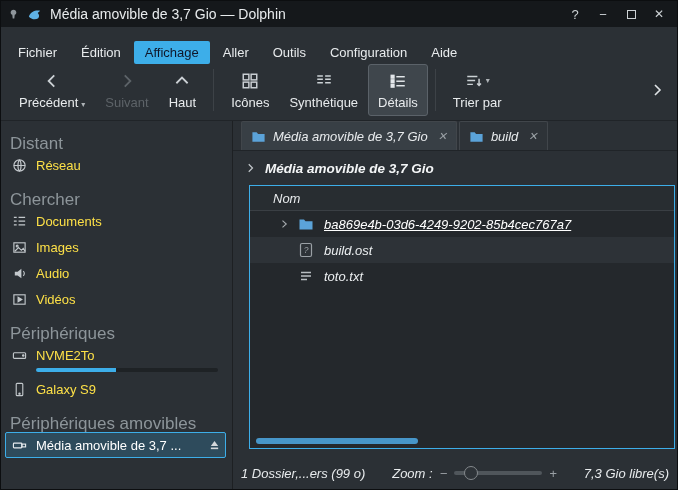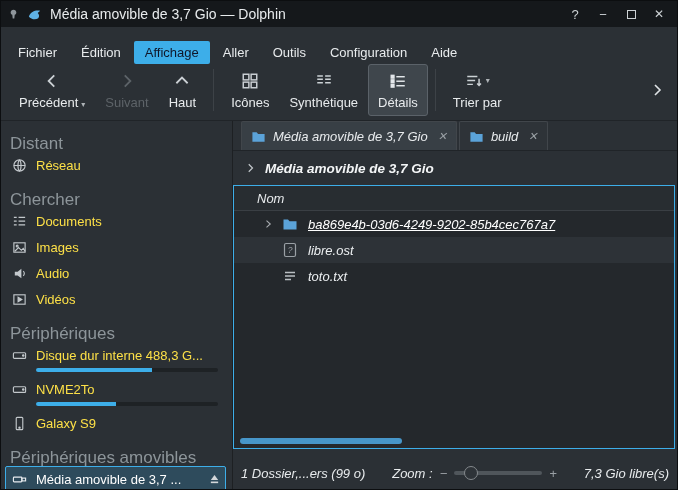--- a/index.html
+++ b/index.html
@@ -67,21 +67,21 @@
     border:1px solid #41464b; border-bottom:none; background:#2e3338;
     border-radius:2px 2px 0 0; white-space:nowrap; }
   .tab.active{ background:#383f45; }
   .tab-label{ color:#e8ebed; }
   .tab-close{ color:#9aa0a5; font-size:11px; padding-left:3px; }
 
   .breadcrumb{ height:34px; display:flex; align-items:center; gap:8px; padding:0 12px;
     flex:0 0 auto; }
   .crumb-text{ font-weight:bold; font-size:13.5px; color:#f3f5f6; }
 
-  .fileview{ flex:1; margin:0 2px 8px 0; border:1px solid #3daee9; background:#24282c;
+  .fileview{ flex:1; margin:0 2px 8px 16px; border:1px solid #3daee9; background:#24282c;
     position:relative; display:flex; flex-direction:column; min-height:0; }
   .fheader{ height:25px; display:flex; align-items:center; padding-left:23px;
     border-bottom:1px solid #3a3f44; color:#e8ebed; flex:0 0 auto; background:#282d31; }
   .frow{ height:26px; display:flex; align-items:center; padding-left:28px; gap:0; }
   .frow.hover{ background:#2d3237; }
   .expander{ width:20px; display:flex; align-items:center; }
   .expander.spacer{ width:20px; }
   .ficon{ width:24px; display:flex; align-items:center; }
   .fname{ color:#eceff1; padding-left:2px; }
   .fname.focused{ text-decoration:underline; color:#ffffff; }
@@ -299,34 +299,20 @@
       <div class="side-gap"></div>
       <div class="side-header">Périphériques</div>
       <div class="side-device">
         <div class="side-item">
           <span>
             <svg width="15" height="15" viewBox="0 0 16 16" stroke="#c3c8cc" stroke-width="1.2" fill="none">
               <rect x="1.5" y="5" width="13" height="6" rx="1"></rect>
                 <circle cx="12" cy="8" r="0.8" fill="#c3c8cc"></circle>
               </svg>
           </span>
-          <span class="slabel">Disque dur interne 488,3 G...</span>
-        </div>
-        <div class="usagebar">
-          <span class="usagefill" style="width: 64%;"></span>
-        </div>
-      </div>
-      <div class="side-device">
-        <div class="side-item">
-          <span>
-            <svg width="15" height="15" viewBox="0 0 16 16" stroke="#c3c8cc" stroke-width="1.2" fill="none">
-              <rect x="1.5" y="5" width="13" height="6" rx="1"></rect>
-                <circle cx="12" cy="8" r="0.8" fill="#c3c8cc"></circle>
-              </svg>
-          </span>
           <span class="slabel">NVME2To</span>
         </div>
         <div class="usagebar">
           <span class="usagefill" style="width: 44%;"></span>
         </div>
       </div>
       <div class="side-item">
         <span>
           <svg width="15" height="15" viewBox="0 0 16 16" stroke="#c3c8cc" stroke-width="1.2" fill="none">
             <rect x="4.5" y="1.5" width="7" height="13" rx="1"></rect>
@@ -407,21 +393,21 @@
         </div>
 
         <div class="frow hover">
           <span class="expander spacer"></span>
           <span class="ficon">
             <svg width="16" height="16" viewBox="0 0 16 16">
                 <rect x="2.5" y="1.5" width="11" height="13" rx="1.5" stroke="#9aa0a5" fill="none" stroke-width="1.2"></rect>
                 <text x="8" y="11" font-size="8.5" fill="#9aa0a5" text-anchor="middle" font-family="Liberation Sans, sans-serif">?</text>
               </svg>
           </span>
-          <span class="fname">libre.ost</span>
+          <span class="fname">build.ost</span>
         </div>
 
         <div class="frow">
           <span class="expander spacer"></span>
           <span class="ficon">
             <svg width="16" height="16" viewBox="0 0 16 16" stroke="#b9bec2" stroke-width="1.3">
                 <path d="M3 4.5h10M3 8h10M3 11.5h6"></path>
               </svg>
           </span>
           <span class="fname">toto.txt</span>

